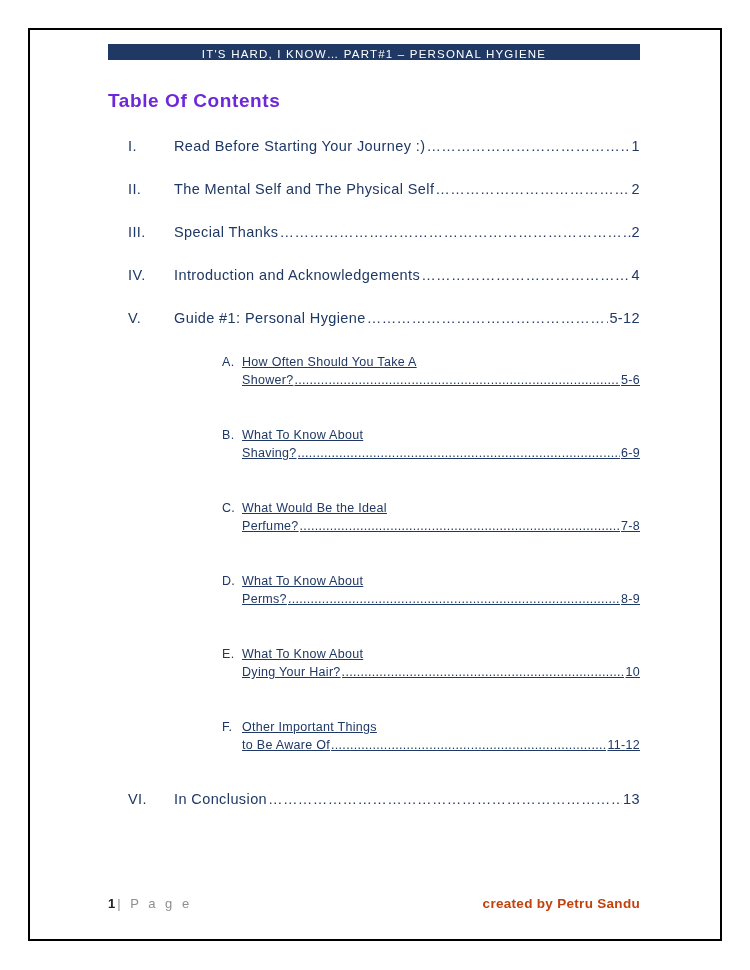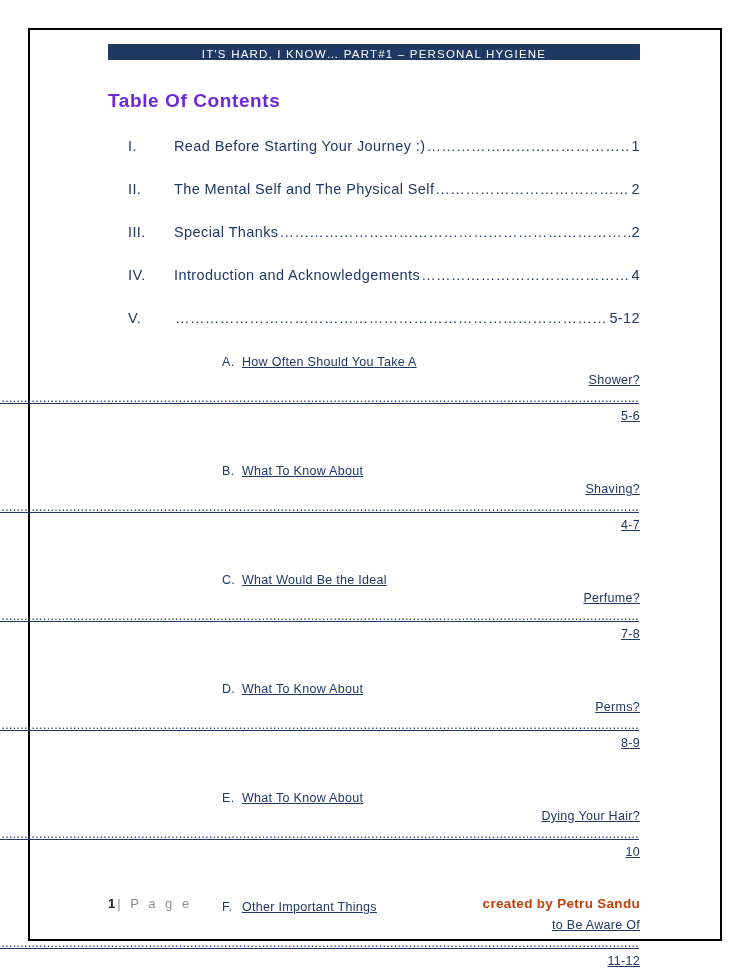--- a/index.html
+++ b/index.html
@@ -65,23 +65,22 @@
   }
   .sub-item {
     display: flex;
     margin-bottom: 37px;
   }
   .sub-letter { flex: 0 0 20px; line-height: 18px; }
   .sub-body { flex: 1 1 auto; min-width: 0; text-decoration: underline; }
   .sub-line1 { line-height: 18px; white-space: nowrap; }
   .sub-line2 {
     display: flex;
-    align-items: flex-end;
+    align-items: flex-start;
     line-height: 18px;
-    flex-direction: column;
   }
   .sub-line2 .sub-label { flex: 0 0 auto; white-space: nowrap; }
   .footer {
     position: absolute;
     left: 78px; right: 80px;
     bottom: 28px;
     display: flex;
     justify-content: space-between;
     align-items: baseline;
   }
@@ -130,20 +129,21 @@
         <span class="pageno">2</span>
       </div>
       <div class="toc-row">
         <span class="numeral">IV.</span>
         <span class="label">Introduction and Acknowledgements</span>
         <span class="leader">………………………………………………………………………………………………………………</span>
         <span class="pageno">4</span>
       </div>
       <div class="toc-row">
         <span class="numeral">V.</span>
+        <span class="label">Guide #1:  Personal Hygiene</span>
         <span class="leader">………………………………………………………………………………………………………………</span>
         <span class="pageno">5-12</span>
       </div>
       <div class="sub-list">
         <div class="sub-item">
           <span class="sub-letter">A.</span>
           <div class="sub-body">
             <div class="sub-line1">How Often Should You Take A</div>
             <div class="sub-line2">
               <span class="sub-label">Shower?</span>
@@ -152,21 +152,21 @@
             </div>
           </div>
         </div>
         <div class="sub-item">
           <span class="sub-letter">B.</span>
           <div class="sub-body">
             <div class="sub-line1">What To Know About</div>
             <div class="sub-line2">
               <span class="sub-label">Shaving?</span>
               <span class="leader">........................................................................................................................................................................................................................................</span>
-              <span class="pageno">4-7</span>
+              <span class="pageno">6-9</span>
             </div>
           </div>
         </div>
         <div class="sub-item">
           <span class="sub-letter">C.</span>
           <div class="sub-body">
             <div class="sub-line1">What Would Be the Ideal</div>
             <div class="sub-line2">
               <span class="sub-label">Perfume?</span>
               <span class="leader">........................................................................................................................................................................................................................................</span>

